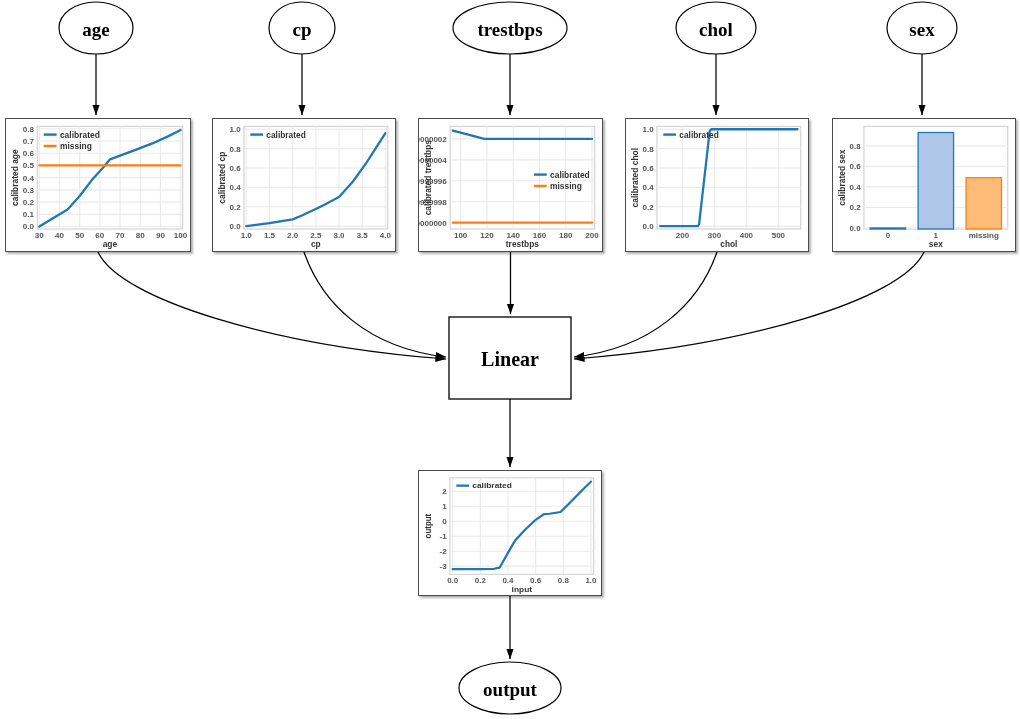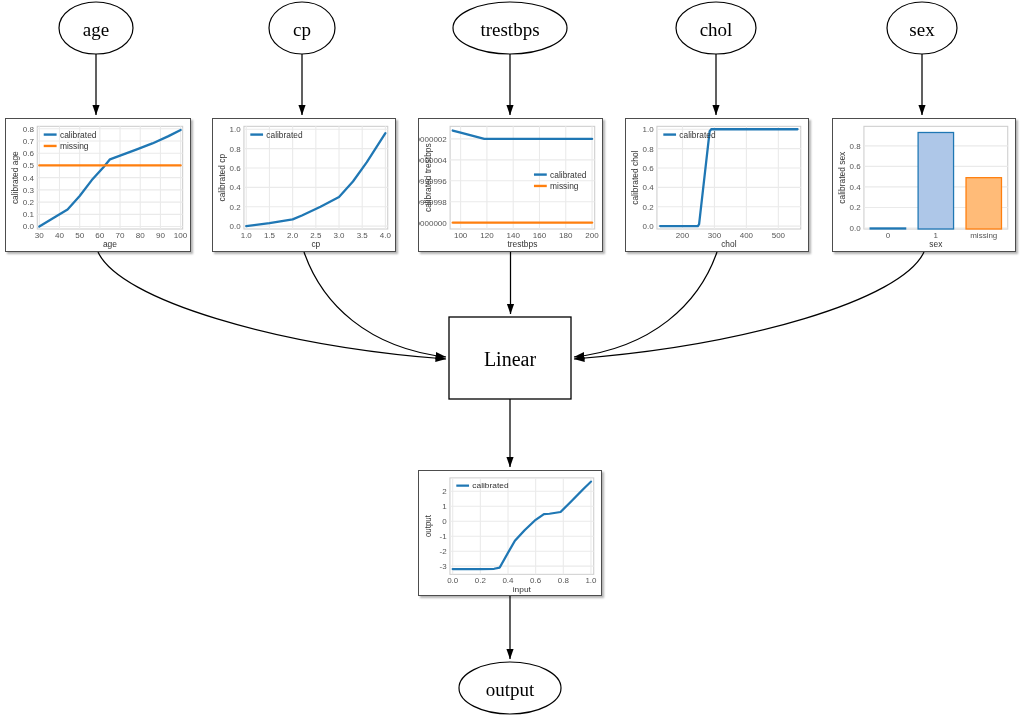--- a/index.html
+++ b/index.html
@@ -1,17 +1,17 @@
 <!DOCTYPE html>
 <html><head>
 <meta charset="utf-8">
 <style>
   html,body{margin:0;padding:0;background:#ffffff;}
   body{width:1020px;height:719px;position:relative;font-family:"Liberation Serif",serif;overflow:hidden;}
-  #stage{position:absolute;left:0;top:0;width:1020px;height:537px;}
+  #stage{position:absolute;left:0;top:0;width:1020px;height:537px;font-weight:bold;}
   svg.layer{position:absolute;left:0;top:0;width:1020px;height:719px;overflow:visible;}
   svg.edges{pointer-events:none;}
 
   .node-ellipse-label{font-family:"Liberation Serif",serif;font-size:19px;fill:#000;text-anchor:middle;dominant-baseline:central;}
   .node-box-label{font-family:"Liberation Serif",serif;font-size:20px;fill:#000;text-anchor:middle;dominant-baseline:central;}
 
   .panel{position:absolute;background:#ffffff;border:1.4px solid #4d4d4d;
          box-shadow:2px 2px 2px rgba(0,0,0,0.30);box-sizing:border-box;}
 
   .plot{position:absolute;left:0;top:0;width:100%;height:100%;}

